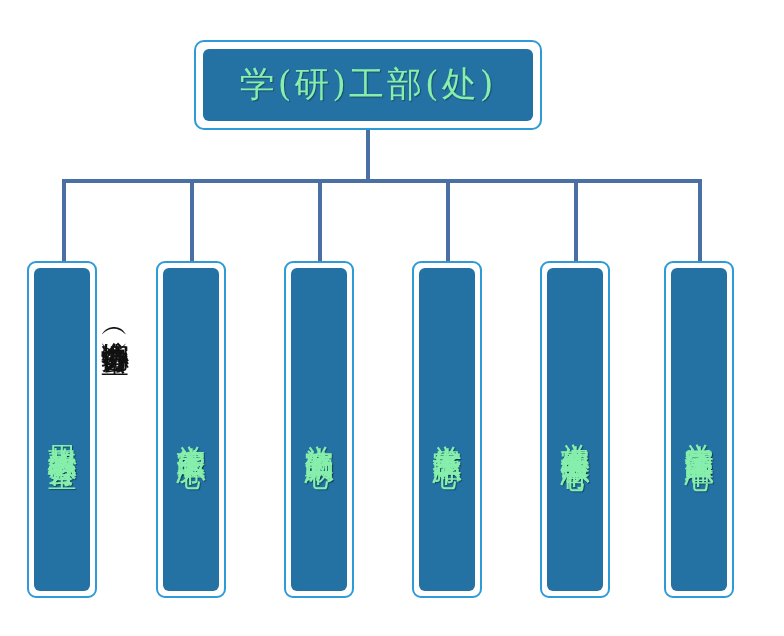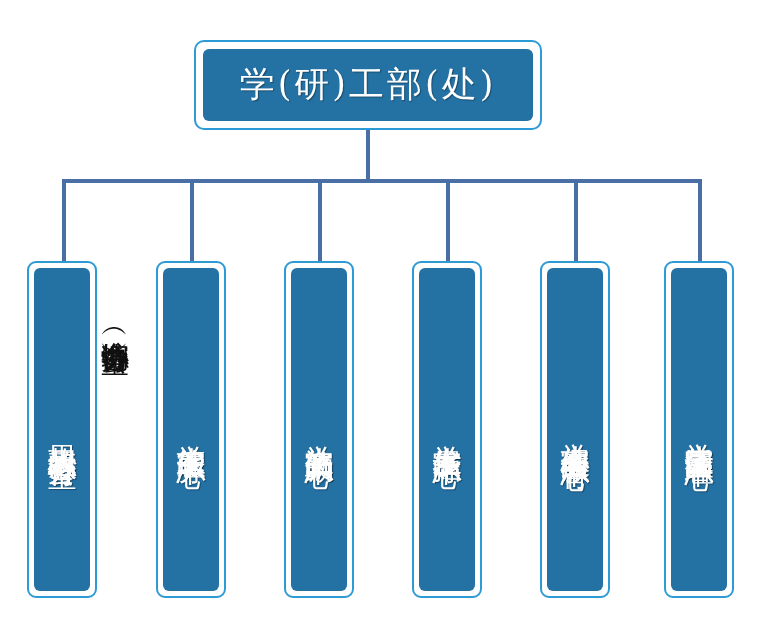--- a/index.html
+++ b/index.html
@@ -40,21 +40,21 @@
     height: 100%;
     box-sizing: border-box;
     background: #2471a3;
     border-radius: 6px;
     display: flex;
     align-items: center;
     justify-content: center;
     overflow: hidden;
   }
   .node-label {
-    color: #ffffff;
+    color: #86efac;
     text-shadow: 1px 1px 1px rgba(0,0,0,0.35);
     line-height: 1.06;
     letter-spacing: 0.5px;
     text-align: right;
     white-space: pre-line;
   }
 
   
   #node-root {
     left: 194px;

